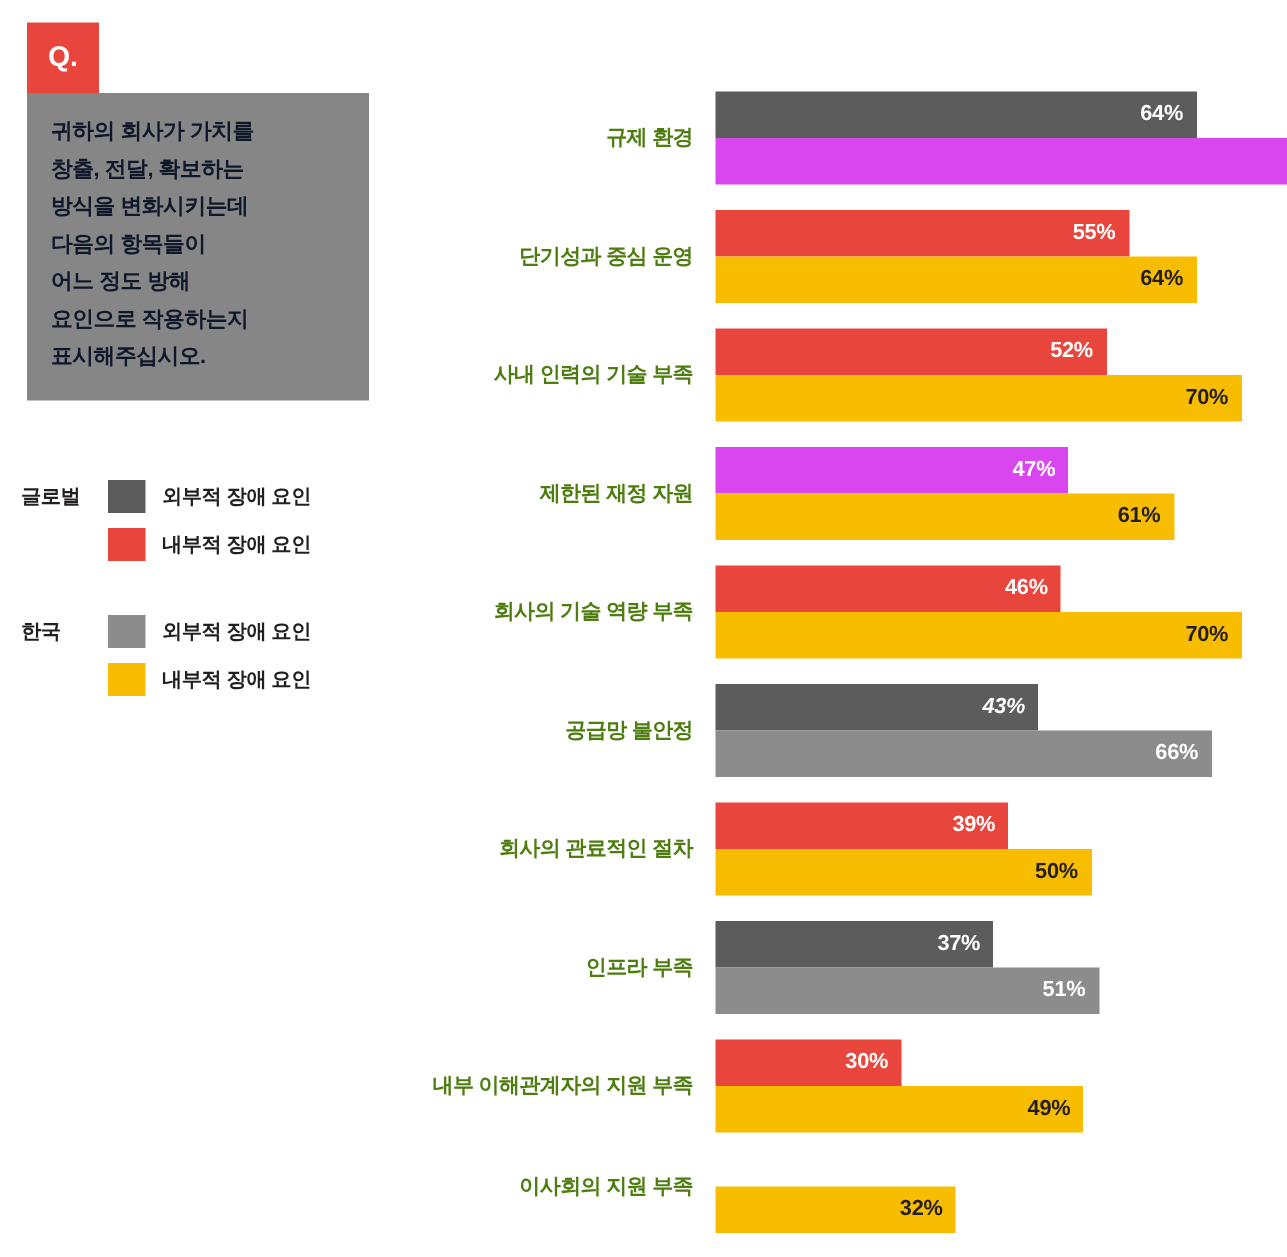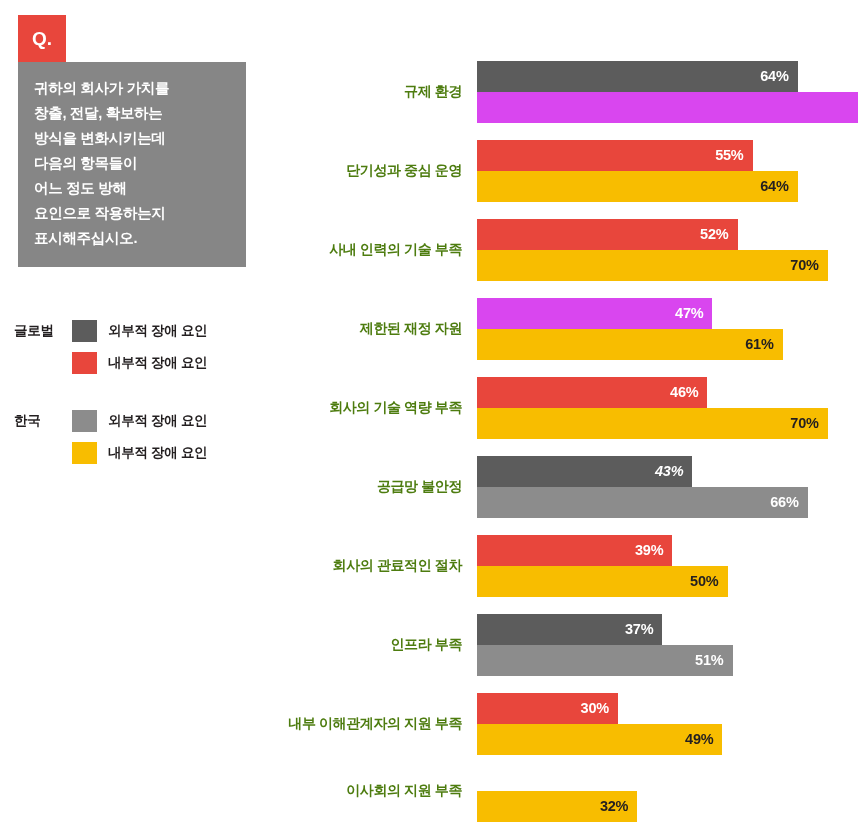--- a/index.html
+++ b/index.html
@@ -17,21 +17,21 @@
   #q-badge{
     width:48px;height:47px;
     background:var(--red,#e8463c);
     color:#ffffff;
     font-size:19px;font-weight:bold;
     display:flex;align-items:center;justify-content:center;
     position:relative;z-index:2;
   }
   #q-body{
     background:#868686;
-    color:#ffffff;
+    color:#0f172a;
     width:228px;
     margin-top:0;
     padding:14px 16px 16px 16px;
     box-sizing:border-box;
     font-size:14.5px;
     font-weight:bold;
     line-height:1.72;
     letter-spacing:-0.3px;
   }
   #q-body div{white-space:nowrap;}
@@ -199,21 +199,21 @@
       <div class="cat-label" style="top: 22px;">인프라 부족</div>
       <div class="bar" style="top: 0px; width: 185.37px; background: rgb(92, 92, 92);">
         <span class="bar-value" style="color: rgb(255, 255, 255);">37%</span>
       </div>
       <div class="bar" style="top: 31px; width: 255.51px; background: rgb(140, 140, 140);">
         <span class="bar-value" style="color: rgb(255, 255, 255);">51%</span>
       </div>
     </div>
     <div class="cat-row" style="top: 693px; height: 62px;">
       <div class="cat-label" style="top: 22px;">내부 이해관계자의 지원 부족</div>
-      <div class="bar" style="top: 0px; width: 141px; background: rgb(232, 70, 60);">
+      <div class="bar" style="top: 0px; width: 124px; background: rgb(232, 70, 60);">
         <span class="bar-value" style="color: rgb(255, 255, 255);">30%</span>
       </div>
       <div class="bar" style="top: 31px; width: 245.49px; background: rgb(248, 189, 0);">
         <span class="bar-value" style="color: rgb(35, 31, 32);">49%</span>
       </div>
     </div>
     <div class="cat-row" style="top: 760px; height: 62px;">
       <div class="cat-label" style="top: 22px;">이사회의 지원 부족</div>
       <div class="bar" style="top: 31px; width: 160.32px; background: rgb(248, 189, 0);">
         <span class="bar-value" style="color: rgb(35, 31, 32);">32%</span>

